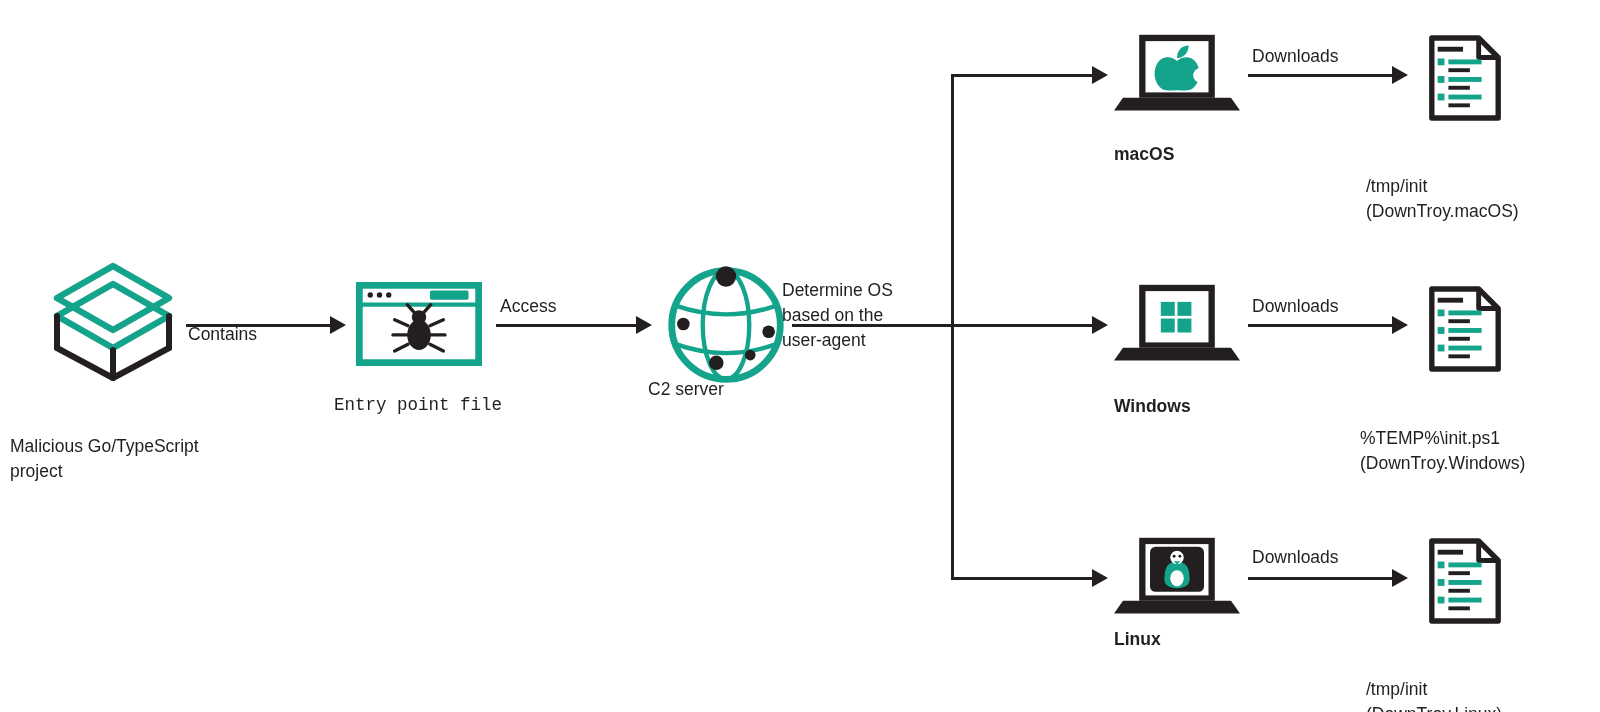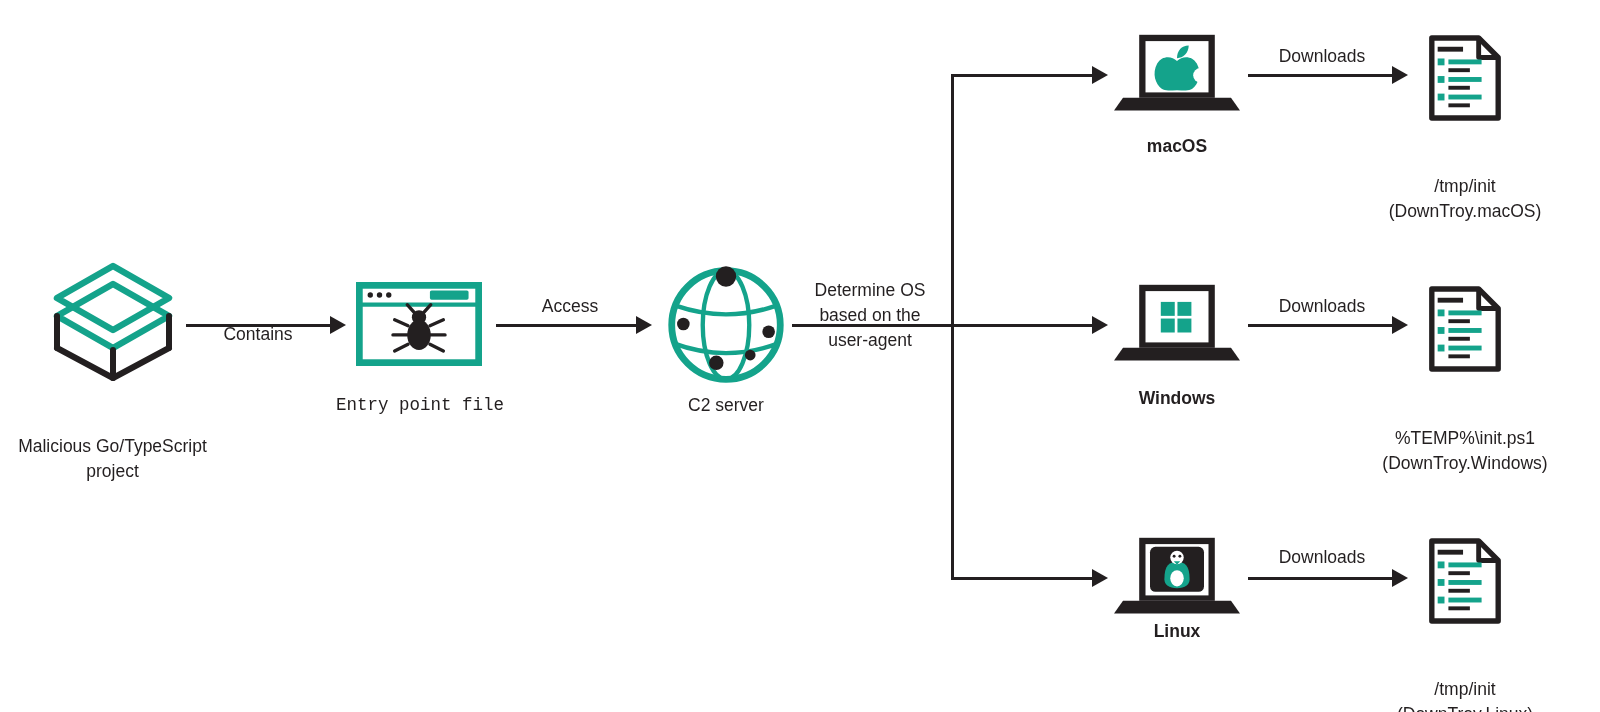--- a/index.html
+++ b/index.html
@@ -1,22 +1,22 @@
 <!DOCTYPE html>
 <html><head>
 <meta charset="utf-8">
 <style>
   :root { --accent:#14a38b; --ink:#231f20; }
   * { margin:0; padding:0; box-sizing:border-box; }
   body { background:#fff; font-family:"Liberation Sans", sans-serif; color:var(--ink); }
   #canvas { position:relative; width:1600px; height:712px; background:#fff; overflow:hidden; }
   .abs { position:absolute; }
-  .lbl { position:absolute; text-align:center; font-size:17.5px; line-height:25px; color:var(--ink); }
+  .lbl { position:absolute; font-size:17.5px; line-height:25px; color:var(--ink); }
   .pre { white-space:pre-line;margin-top:40px; }
-  .bold { font-weight:700; }
+  .bold { font-weight:700;margin-top:8px; }
   .hl { position:absolute; height:3px; background:var(--ink); }
   .vl { position:absolute; width:3px; background:var(--ink); }
   .ah { position:absolute; width:0; height:0; border-top:9px solid transparent;
         border-bottom:9px solid transparent; border-left:16px solid var(--ink); }
   svg { display:block; }
   .sa { stroke:var(--accent); } .si { stroke:var(--ink); }
   .fa { fill:var(--accent); }   .fi { fill:var(--ink); }
   .fn { fill:none; } .fw { fill:#fff; }
 </style>
 </head>
@@ -197,21 +197,21 @@
   <div class="lbl pre" style="left:782px; top:238px; width:176px;">Determine OS
 based on the
 user-agent</div>
   <div class="lbl" style="left:1252px; top:44px; width:140px;">Downloads</div>
   <div class="lbl" style="left:1252px; top:294px; width:140px;">Downloads</div>
   <div class="lbl" style="left:1252px; top:545px; width:140px;">Downloads</div>
 
   <div class="lbl pre" style="left:10px; top:394px; width:205px;">Malicious Go/TypeScript
 project</div>
   <div class="lbl" style="left:334px; top:393px; width:172px;font-family:Liberation Mono, monospace;">Entry point file</div>
-  <div class="lbl" style="left:648px; top:393px; width:156px;">C2 server</div>
+  <div class="lbl" style="left:648px; top:377px; width:156px;">C2 server</div>
   <div class="lbl bold" style="left:1114px; top:134px; width:126px;">macOS</div>
   <div class="lbl bold" style="left:1114px; top:386px; width:126px;">Windows</div>
   <div class="lbl bold" style="left:1114px; top:619px; width:126px;">Linux</div>
   <div class="lbl pre" style="left:1366px; top:134px; width:198px;">/tmp/init
 (DownTroy.macOS)</div>
   <div class="lbl pre" style="left:1360px; top:386px; width:210px;">%TEMP%\init.ps1
 (DownTroy.Windows)</div>
   <div class="lbl pre" style="left:1366px; top:637px; width:198px;">/tmp/init
 (DownTroy.Linux)</div>
 

